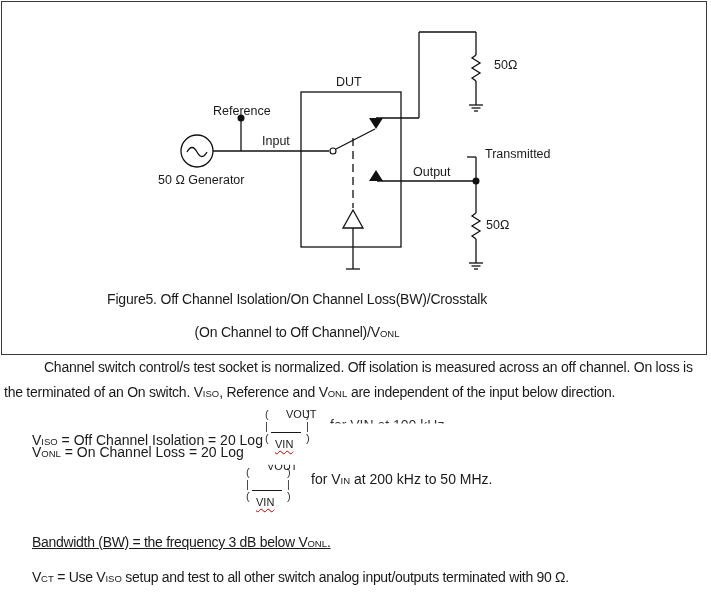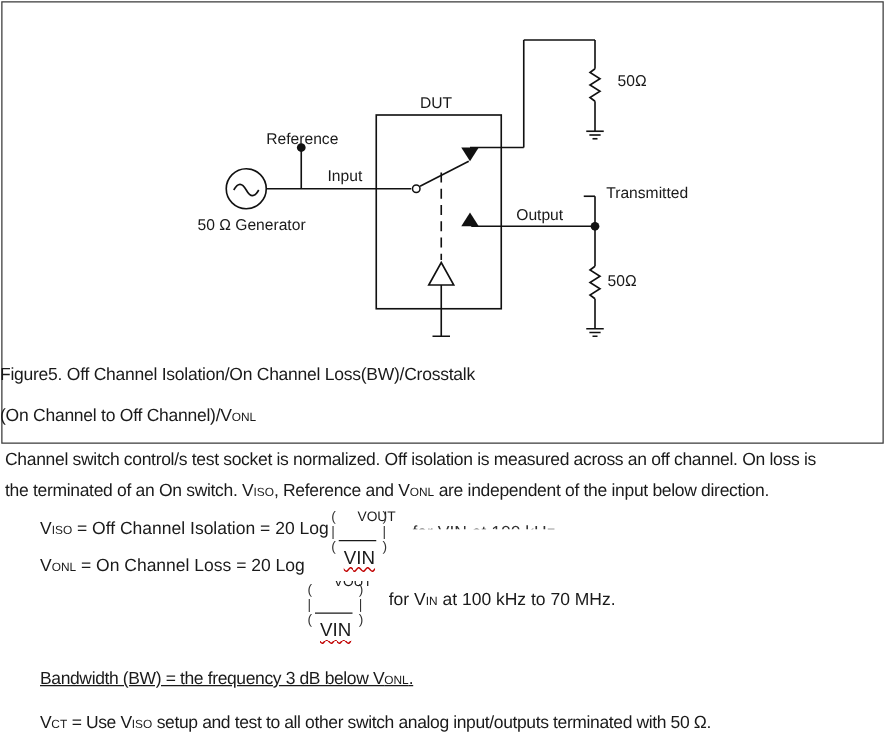--- a/index.html
+++ b/index.html
@@ -1,34 +1,34 @@
 <!DOCTYPE html>
 <html><head>
 <meta charset="utf-8">
 <style>
   html, body { margin: 0; padding: 0; background: #ffffff; }
   body { width: 711px; height: 605px; position: relative; overflow: hidden;
          font-family: "Liberation Sans", sans-serif; color: #1a1a1a; }
   .figure-frame { position: absolute; left: 1px; top: 1px; width: 706px; height: 354px;
                   border: 1.5px solid #3a3a3a; box-sizing: border-box; background: #fff; }
   svg.schematic { position: absolute; left: 0; top: 0; }
-  .caption { position: absolute; width: 562px; left: 0; font-size: 14px; letter-spacing: -0.2px; }
+  .caption { position: absolute; width: 562px; left: 0; text-align: center; font-size: 14px; letter-spacing: -0.2px; padding-left: 16px; }
   .cap1 { top: 291px; }
   .cap2 { top: 324px; }
   .sub { font-size: 9.5px; letter-spacing: 0; }
   .para { position: absolute; left: 4px; font-size: 14px; letter-spacing: -0.25px; white-space: nowrap; }
-  .p1 { top: 359px; }
+  .p1 { top: 359px; margin-left: 40px; }
   .p2 { top: 384px; }
   .eq { position: absolute; left: 32px; font-size: 14px; white-space: nowrap; }
-  .eq1 { top: 414px; }
+  .eq1 { top: 432px; }
   .eq2 { top: 444px; }
   .frac { position: absolute; font-size: 11px; }
   .frac .num { position: absolute; left: 24px; top: 0; white-space: nowrap; }
   .frac .bar { position: absolute; left: 9px; width: 30px; border-top: 1.5px solid #1a1a1a; }
-  .frac .den { position: absolute; left: 13px; white-space: nowrap; font-size: 15px; text-decoration: underline wavy #c00000; text-decoration-thickness: 1px; text-underline-offset: 2px; }
+  .frac .den { position: absolute; left: 13px; white-space: nowrap; font-size: 11px; text-decoration: underline wavy #c00000; text-decoration-thickness: 1px; text-underline-offset: 2px; }
   .frac .lp, .frac .rp { position: absolute; top: -2px; font-size: 11px; color: #333; line-height: 12px; }
   .after1 { position: absolute; left: 330px; top: 417px; font-size: 14px; color: #333; clip-path: inset(0 0 60% 0); white-space: nowrap; }
   .after2 { position: absolute; left: 311px; top: 471px; font-size: 14px; white-space: nowrap; }
   .bw { position: absolute; left: 32px; top: 534px; font-size: 14px; letter-spacing: -0.3px; white-space: nowrap; text-decoration: underline; }
   .vct { position: absolute; left: 32px; top: 569px; font-size: 14px; letter-spacing: -0.3px; white-space: nowrap; }
 </style>
 </head>
 <body>
 
 <div class="figure-frame"></div>
@@ -112,17 +112,17 @@
 <div class="after1">for VIN at 100 kHz.</div>
 
 <div class="eq eq2"><span>V</span><span class="sub">ONL</span><span> = On Channel Loss = 20 Log</span></div>
 <div class="frac" style="left:243px; top:466px; width:60px; height:46px;">
   <span class="lp" style="left:3px; top:0;">(<br>|<br>(</span>
   <span class="num" style="clip-path: inset(40% 0 0 0); top:-6px;">VOUT</span>
   <div class="bar" style="top:24px;"></div>
   <span class="den" style="top:30px;">VIN</span>
   <span class="rp" style="left:44px; top:0;">)<br>|<br>)</span>
 </div>
-<div class="after2"><span>for V</span><span class="sub">IN</span><span> at 100 kHz to 70 MHz.</span></div>
+<div class="after2"><span>for V</span><span class="sub">IN</span><span> at 200 kHz to 50 MHz.</span></div>
 
 <div class="bw"><span>Bandwidth (BW) = the frequency 3 dB below V</span><span class="sub">ONL</span><span>.</span></div>
 
-<div class="vct"><span>V</span><span class="sub">CT</span><span> = Use V</span><span class="sub">ISO</span><span> setup and test to all other switch analog input/outputs terminated with 50 Ω.</span></div>
+<div class="vct"><span>V</span><span class="sub">CT</span><span> = Use V</span><span class="sub">ISO</span><span> setup and test to all other switch analog input/outputs terminated with 90 Ω.</span></div>
 
 </body></html>

